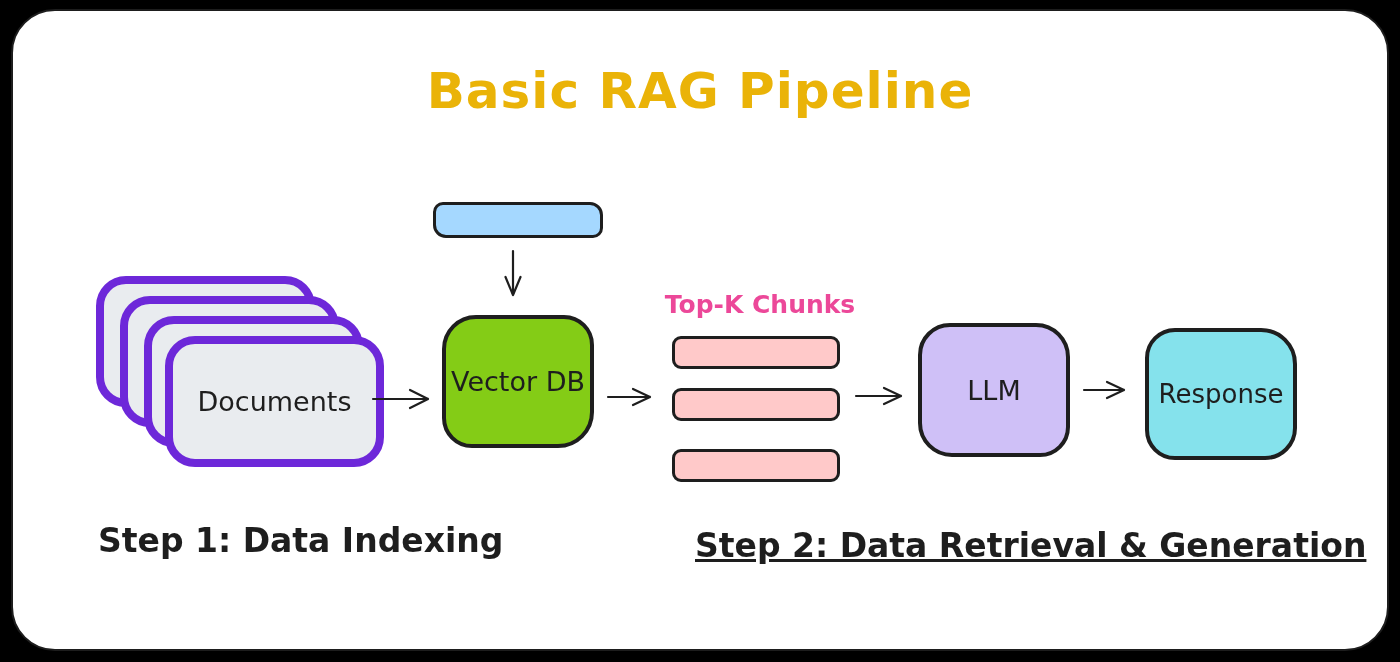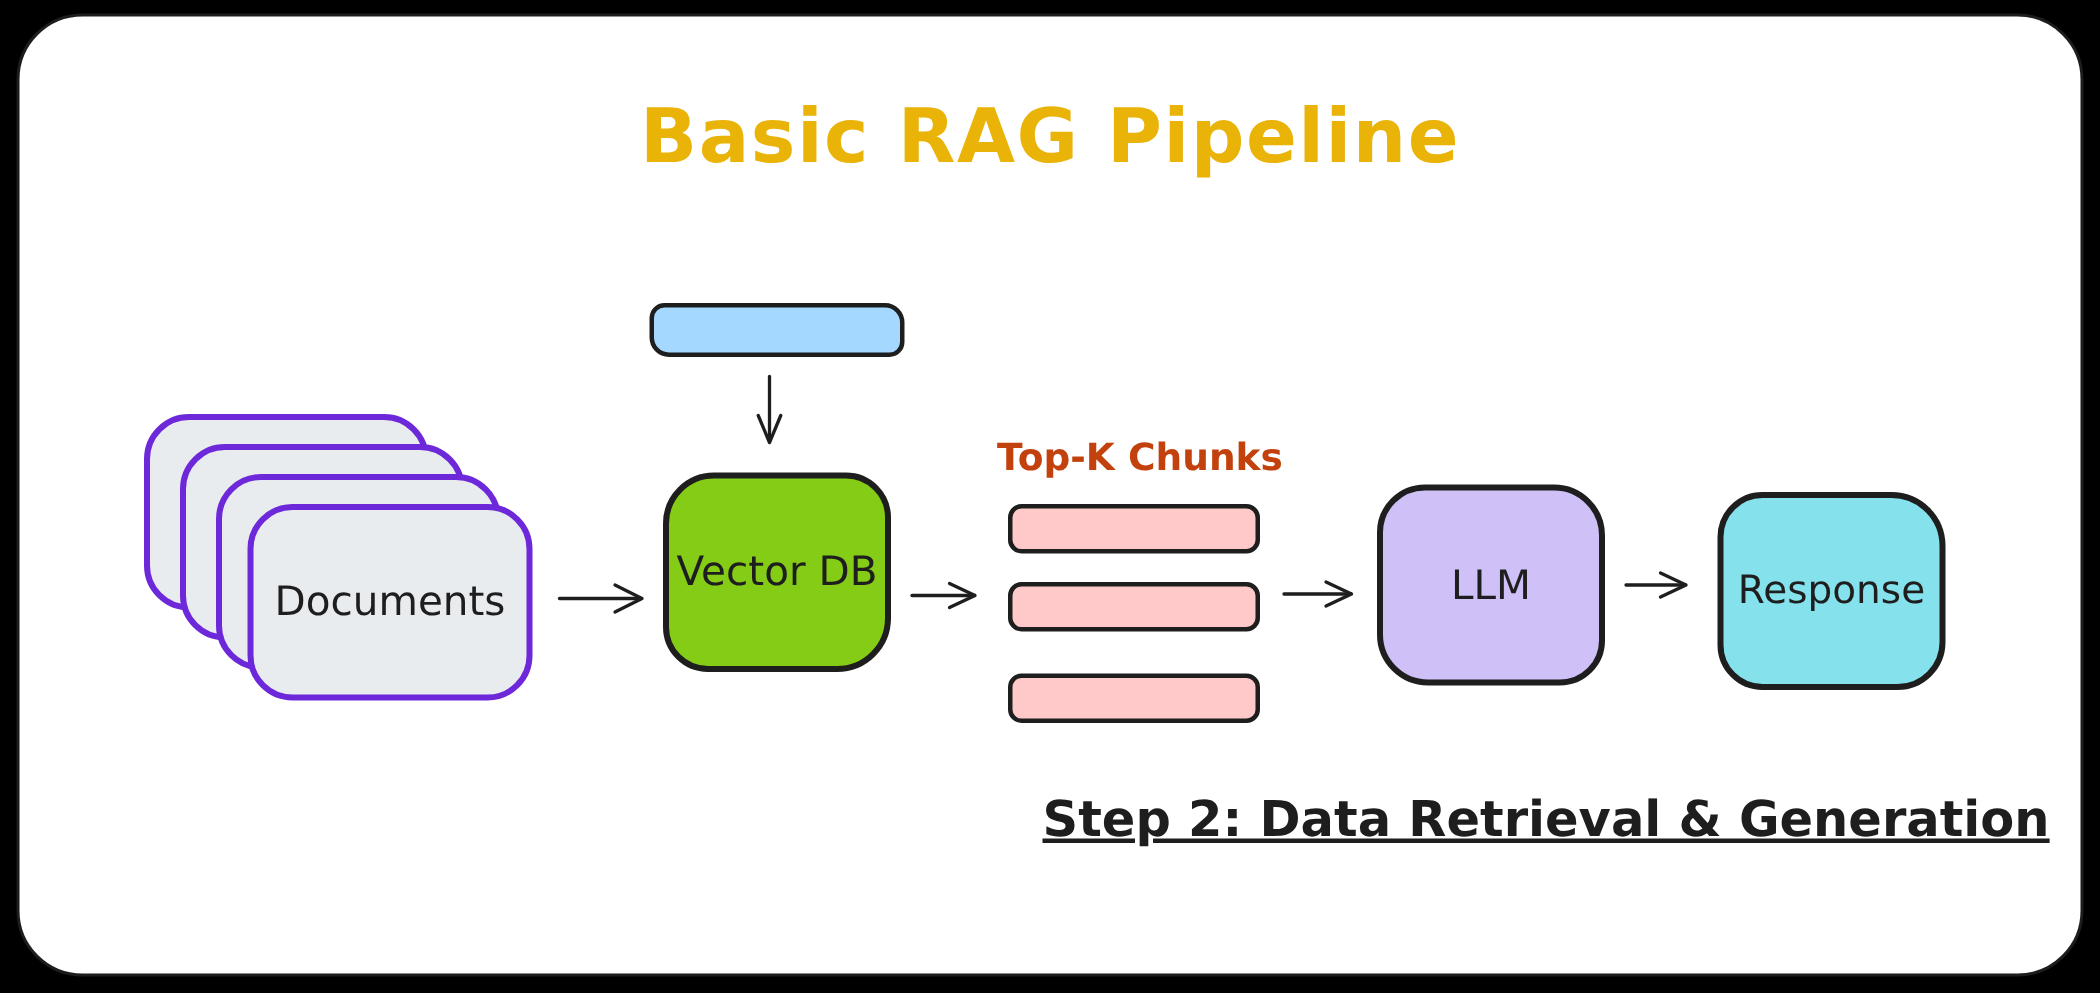--- a/index.html
+++ b/index.html
@@ -17,22 +17,22 @@
   }
   .uq-label{
     position:absolute;left:433px;top:160px;width:172px;text-align:center;
     font-size:25px;font-weight:600;
   }
   .uq-bar{
     position:absolute;left:433px;top:202px;width:170px;height:36px;
     border:3.5px solid #1e1e1e;border-radius:10px 13px 10px 13px;box-sizing:border-box;
   }
   .doc-card{
-    position:absolute;width:190px;height:131px;background:#e9ecef;
-    border:4px solid #6d28d9;border-radius:30px;box-sizing:border-box;
+    position:absolute;width:219px;height:131px;background:#e9ecef;
+    border:8px solid #6d28d9;border-radius:30px;box-sizing:border-box;
   }
   .c1{left:96px;top:276px;}
   .c2{left:120px;top:296px;}
   .c3{left:144px;top:316px;}
   .c4{left:165px;top:336px;display:flex;align-items:center;justify-content:center;}
   .node{
     position:absolute;display:flex;align-items:center;justify-content:center;
     border:4px solid #1e1e1e;box-sizing:border-box;font-size:27px;
   }
   .node span,.c4 span{font-size:27px;color:#1e1e1e;}
@@ -70,33 +70,34 @@
   <div class="doc-card c2" style="background-color: rgb(233, 236, 239);"></div>
   <div class="doc-card c3" style="background-color: rgb(233, 236, 239);"></div>
   <div class="doc-card c4" style="background-color: rgb(233, 236, 239);">
     <span>Documents</span>
   </div>
 
   <div class="node vdb" style="background-color: #84cc16;">
     <span>Vector DB</span>
   </div>
 
-  <div class="chunks-label" style="color: #c2410c;">Top-K Chunks</div>
+  <div class="chunks-label" style="color: #ec4899;">Top-K Chunks</div>
   <div class="chunk b1" style="background-color: rgb(255, 201, 201);"></div>
   <div class="chunk b2" style="background-color: rgb(255, 201, 201);"></div>
   <div class="chunk b3" style="background-color: rgb(255, 201, 201);"></div>
 
   <div class="node resp" style="background-color: rgb(133, 226, 236);">
     <span>Response</span>
   </div>
 
   <div class="node llm" style="background-color: rgb(207, 192, 247);">
     <span>LLM</span>
   </div>
 
+  <div class="step s1">Step 1: Data Indexing</div>
   <div class="step s2">Step 2: Data Retrieval &amp; Generation</div>
 
   <svg class="arrows" width="1400" height="662" viewBox="0 0 1400 662">
     <g stroke="#1e1e1e" stroke-width="2.2" fill="none" stroke-linecap="round">
       <g>
         <path d="M513 251 L513 294"></path>
         <path d="M505.5 277 L513 295 M520.5 277 L513 295"></path>
       </g>
       <g>
         <path d="M373 399 L426 399"></path>

